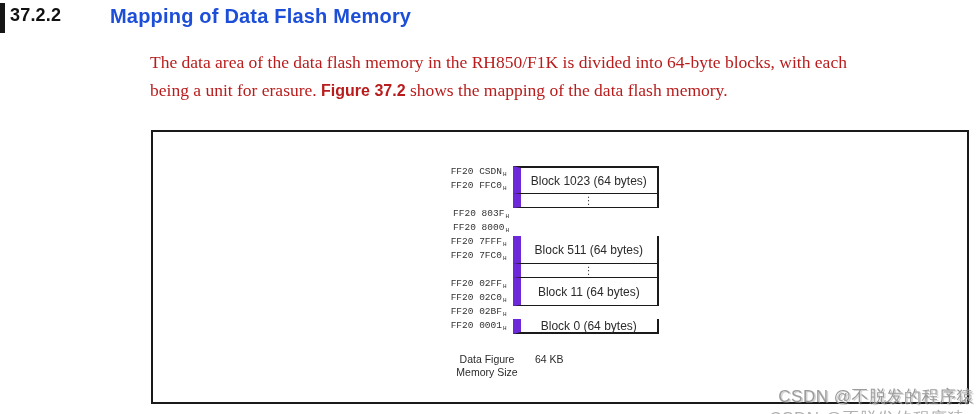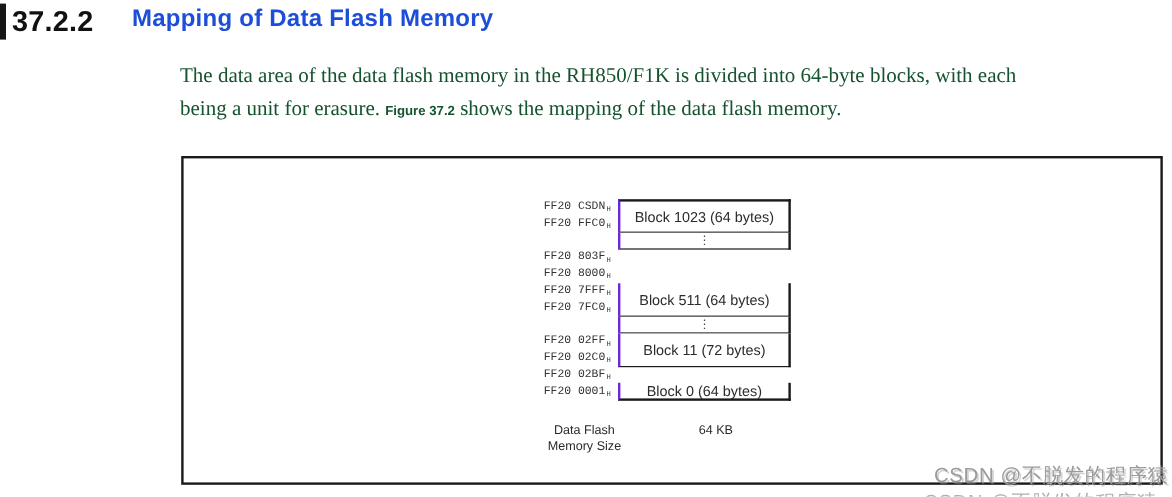--- a/index.html
+++ b/index.html
@@ -19,47 +19,47 @@
     left: 0; top: 3;
     top: 3px;
     width: 5px; height: 30px;
     background: #161616;
   }
 
   
   .heading-number {
     position: absolute;
     left: 10px; top: 5px;
-    font-size: 24px; font-weight: 700;
+    font-size: 18px; font-weight: 700;
     letter-spacing: 0.2px;
     color: #111;
   }
   .heading-title {
     position: absolute;
     left: 110px; top: 5px;
     font-size: 20px; font-weight: 700;
     letter-spacing: 0.2px;
     color: #1d4ed8;
   }
 
   
   .paragraph {
     position: absolute;
     left: 150px; top: 48px;
     width: 810px;
     font-family: "Liberation Serif", serif;
     font-size: 17.5px;
     line-height: 28px;
-    color: #14532d;
+    color: #b91c1c;
   }
   .paragraph .line { white-space: nowrap; }
   .figure-ref {
     font-family: "Liberation Sans", sans-serif;
     font-weight: 700;
-    font-size: 11px;
+    font-size: 16px;
     text-align: right;
   }
 
   
   .figure-box {
     position: absolute;
     left: 151px; top: 130px;
     width: 814px; height: 270px;
     border: 2px solid #1a1a1a;
     background: #fff;
@@ -89,21 +89,21 @@
     color: #333;
     white-space: nowrap;
   }
   .sub {
     font-size: 6px;
     vertical-align: -2px;
     margin-left: 1px;
   }
   .cell {
     width: 140px;
-    border-left: 2px solid #6d28d9;
+    border-left: 8px solid #6d28d9;
     border-right: 2px solid #1a1a1a;
     border-bottom: 1.5px solid #1a1a1a;
     display: flex;
     align-items: center;
     justify-content: center;
     background: #fff;
   }
   .row:first-child .cell { border-top: 2px solid #1a1a1a; }
   .row:last-child  .cell { border-bottom: 2px solid #1a1a1a; margin-top: 13px; }
   .block-label {
@@ -123,23 +123,22 @@
     position: absolute;
     left: 279px; top: 221px;
     width: 110px;
     text-align: center;
     font-size: 10.5px;
     line-height: 12.5px;
     color: #2b2b2b;
   }
   .size-value {
     position: absolute;
-    left: 406px; top: 221px;
+    left: 382px; top: 221px;
     width: 75px;
-    text-align: center;
     font-size: 10.5px;
     color: #2b2b2b;
   }
 
   
   .watermark {
     position: absolute;
     right: 3px; top: 385px;
     font-size: 17px;
     letter-spacing: 0.5px;
@@ -213,37 +212,37 @@
       <span class="dots">⋮</span>
     </div>
   </div>
 
   <div class="row row-block">
     <div class="addrs">
       <div class="addr"><span class="addr-text">FF20 02FF</span><span class="sub">H</span></div>
       <div class="addr"><span class="addr-text">FF20 02C0</span><span class="sub">H</span></div>
     </div>
     <div class="cell">
-      <span class="block-label">Block 11 (72 bytes)</span>
+      <span class="block-label">Block 11 (64 bytes)</span>
     </div>
   </div>
 
   <div class="row row-block">
     <div class="addrs">
       <div class="addr"><span class="addr-text">FF20 02BF</span><span class="sub">H</span></div>
       <div class="addr"><span class="addr-text">FF20 0001</span><span class="sub">H</span></div>
     </div>
     <div class="cell">
       <span class="block-label">Block 0 (64 bytes)</span>
     </div>
   </div>
 </div>
 
     <div class="size-axis-label">
-      <div>Data Flash</div>
+      <div>Data Figure</div>
       <div>Memory Size</div>
     </div>
     <div class="size-value">64 KB</div>
   </div>
 
   <div class="watermark">CSDN @不脱发的程序猿</div>
   <div class="watermark-fragment">CSDN @不脱发的程序猿</div>
 
 </div>
 

